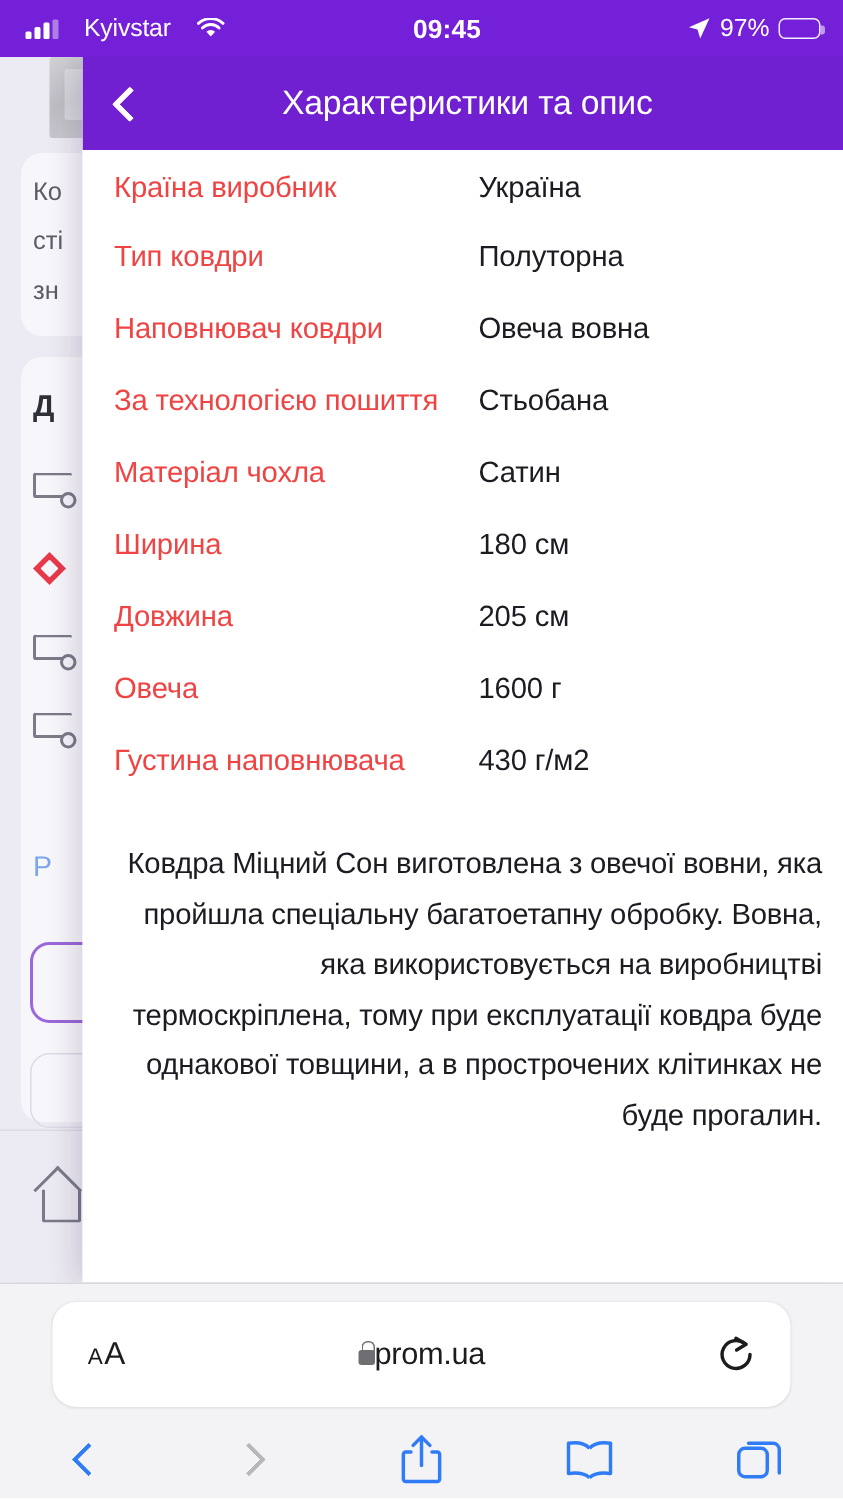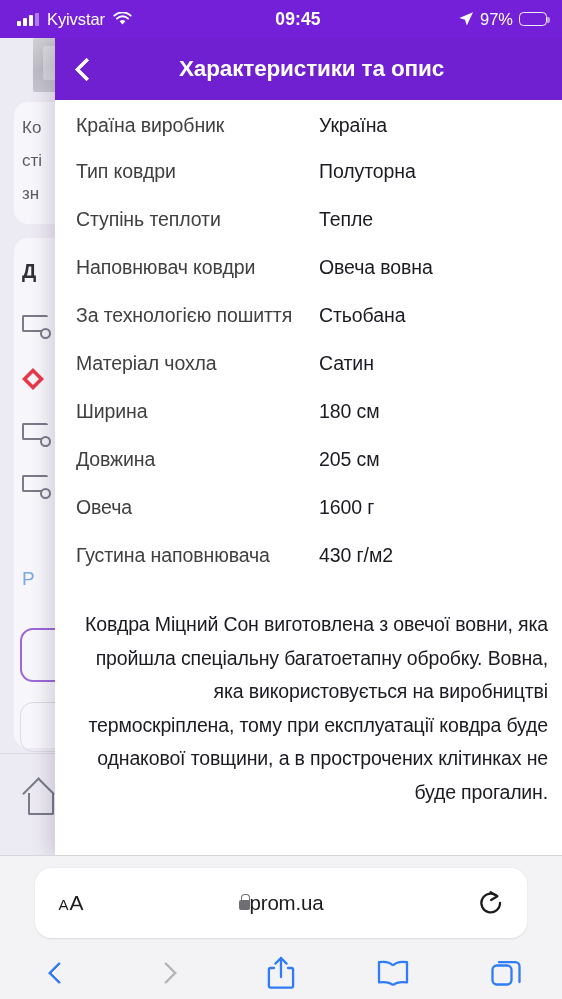--- a/index.html
+++ b/index.html
@@ -26,21 +26,21 @@
     top: 0; left: 0;
     width: 562px; height: 38px;
     background: #7420d8;
     display: flex;
     align-items: center;
     z-index: 60;
     color: #ffffff;
   }
   .sb-left {
     display: flex; align-items: center;
-    gap: 8px;
+    gap: 17px;
     margin-left: 17px;
     width: 190px;
   }
   .sb-center {
     flex: 1;
     text-align: center;
     font-size: 17.5px;
     font-weight: bold;
     letter-spacing: 0.1px;
     margin-left: -8px;
@@ -247,21 +247,21 @@
     border-bottom: 4.2px solid #ffffff;
     transform: rotate(45deg);
     margin-left: 5px;
     border-radius: 1.5px;
   }
   .modal-title {
     flex: 1;
     text-align: center;
     color: #ffffff;
     font-size: 22.5px;
-    font-weight: bold;
+    font-weight: normal;
     letter-spacing: -0.15px;
     margin-right: 52px;
   }
 
   .modal-body {
     height: 755px;
     overflow: hidden;
     padding: 0;
     background: #ffffff;
   }
@@ -272,21 +272,21 @@
   .spec-row {
     display: flex;
     align-items: flex-start;
     min-height: 48px;
     padding-top: 8px;
   }
   .spec-row:first-child { padding-top: 10px; }
   .spec-label {
     width: 243px;
     flex: 0 0 243px;
-    color: #404040;
+    color: #ef4444;
     font-size: 19.5px;
     line-height: 30px;
     letter-spacing: -0.1px;
     padding-right: 10px;
     word-break: break-word;
     hyphens: auto;
   }
   .spec-value {
     flex: 1;
     color: #1b1b22;
@@ -471,24 +471,20 @@
       <div class="spec-table">
         <div class="spec-row">
           <div class="spec-label">Країна виробник</div>
           <div class="spec-value">Україна</div>
         </div>
         <div class="spec-row">
           <div class="spec-label">Тип ковдри</div>
           <div class="spec-value">Полуторна</div>
         </div>
         <div class="spec-row">
-          <div class="spec-label">Ступінь теплоти</div>
-          <div class="spec-value">Тепле</div>
-        </div>
-        <div class="spec-row">
           <div class="spec-label">Наповнювач ковдри</div>
           <div class="spec-value">Овеча вовна</div>
         </div>
         <div class="spec-row">
           <div class="spec-label">За технологією пошиття</div>
           <div class="spec-value">Стьобана</div>
         </div>
         <div class="spec-row">
           <div class="spec-label">Матеріал чохла</div>
           <div class="spec-value">Сатин</div>

